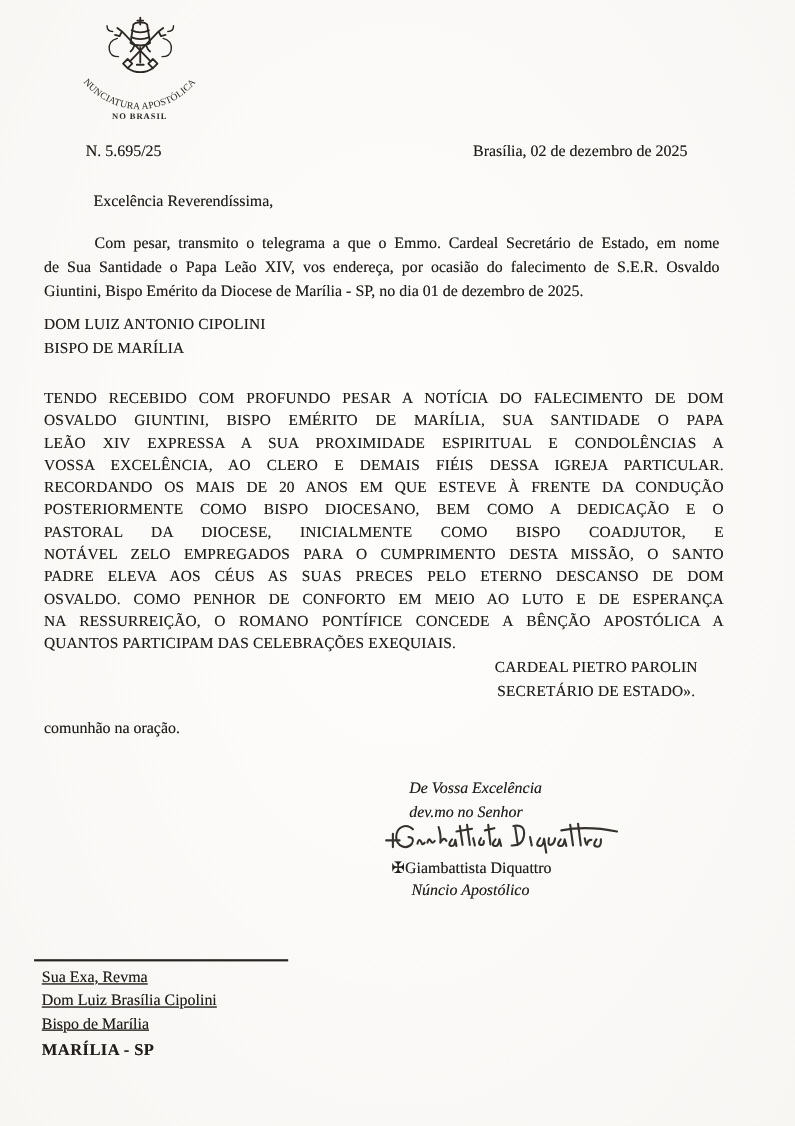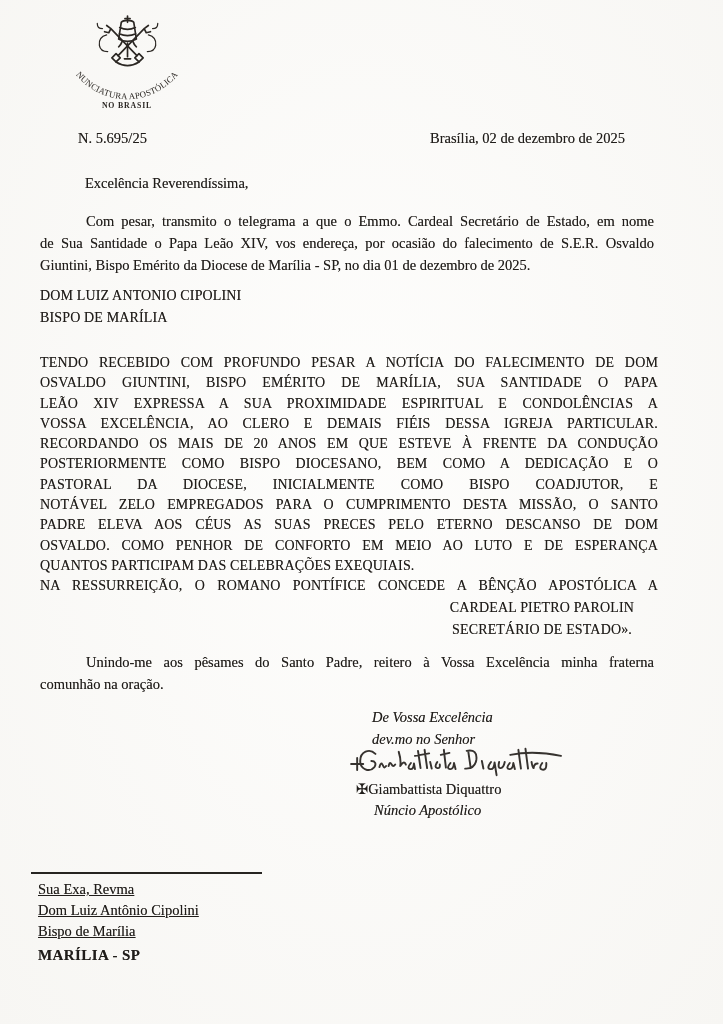--- a/index.html
+++ b/index.html
@@ -88,31 +88,30 @@
     <div class="ln">TENDO RECEBIDO COM PROFUNDO PESAR A NOTÍCIA DO FALECIMENTO DE DOM</div>
     <div class="ln">OSVALDO GIUNTINI, BISPO EMÉRITO DE MARÍLIA, SUA SANTIDADE O PAPA</div>
     <div class="ln">LEÃO XIV EXPRESSA A SUA PROXIMIDADE ESPIRITUAL E CONDOLÊNCIAS A</div>
     <div class="ln">VOSSA EXCELÊNCIA, AO CLERO E DEMAIS FIÉIS DESSA IGREJA PARTICULAR.</div>
     <div class="ln">RECORDANDO OS MAIS DE 20 ANOS EM QUE ESTEVE À FRENTE DA CONDUÇÃO</div>
     <div class="ln">POSTERIORMENTE COMO BISPO DIOCESANO, BEM COMO A DEDICAÇÃO E O</div>
     <div class="ln">PASTORAL DA DIOCESE, INICIALMENTE COMO BISPO COADJUTOR, E</div>
     <div class="ln">NOTÁVEL ZELO EMPREGADOS PARA O CUMPRIMENTO DESTA MISSÃO, O SANTO</div>
     <div class="ln">PADRE ELEVA AOS CÉUS AS SUAS PRECES PELO ETERNO DESCANSO DE DOM</div>
     <div class="ln">OSVALDO. COMO PENHOR DE CONFORTO EM MEIO AO LUTO E DE ESPERANÇA</div>
+    <div class="ln">NA RESSURREIÇÃO, O ROMANO PONTÍFICE CONCEDE A BÊNÇÃO APOSTÓLICA A</div>
     <div class="ln left">QUANTOS PARTICIPAM DAS CELEBRAÇÕES EXEQUIAIS.</div>
-    <div class="ln">NA RESSURREIÇÃO, O ROMANO PONTÍFICE CONCEDE A BÊNÇÃO APOSTÓLICA A</div>
   </div>
 
   <div class="abs txt caps centered" style="left:432px;top:597px;width:220px;line-height:21.5px;">
     <div>CARDEAL PIETRO PAROLIN</div>
     <div>SECRETÁRIO DE ESTADO».</div>
   </div>
 
   <div class="abs txt" style="left:40px;top:651px;width:614px;line-height:22px;">
-    <div class="ln indent">Unindo-me aos pêsames do Santo Padre, reitero à Vossa Excelência minha fraterna</div>
     <div class="ln left">comunhão na oração.</div>
   </div>
 
   <div class="abs txt" style="left:372px;top:707px;line-height:21.5px;font-style:italic;">
     <div>De Vossa Excelência</div>
     <div>dev.mo no Senhor</div>
   </div>
 
   <div class="abs" style="left:345px;top:742px;" aria-label="+Gianbattista Diquattro">
     <svg width="218" height="40" viewBox="0 0 215 38">
@@ -139,18 +138,18 @@
       </g>
     </svg>
   </div>
 
   <div class="abs txt" style="left:356px;top:781px;">✠Giambattista Diquattro</div>
   <div class="abs txt italic" style="left:374px;top:802px;">Núncio Apostólico</div>
 
   <div class="abs rule" style="left:31px;top:872px;width:231px;"></div>
   <div class="abs txt" style="left:38px;top:879px;line-height:21px;text-decoration:underline;">
     <div>Sua Exa, Revma</div>
-    <div>Dom Luiz Antônio Cipolini</div>
+    <div>Dom Luiz Brasília Cipolini</div>
     <div>Bispo de Marília</div>
   </div>
   <div class="abs txt bold" style="left:38px;top:947px;font-size:15px;letter-spacing:0.4px;text-align:center;">MARÍLIA - SP</div>
 
 </div>
 
 </body></html>

